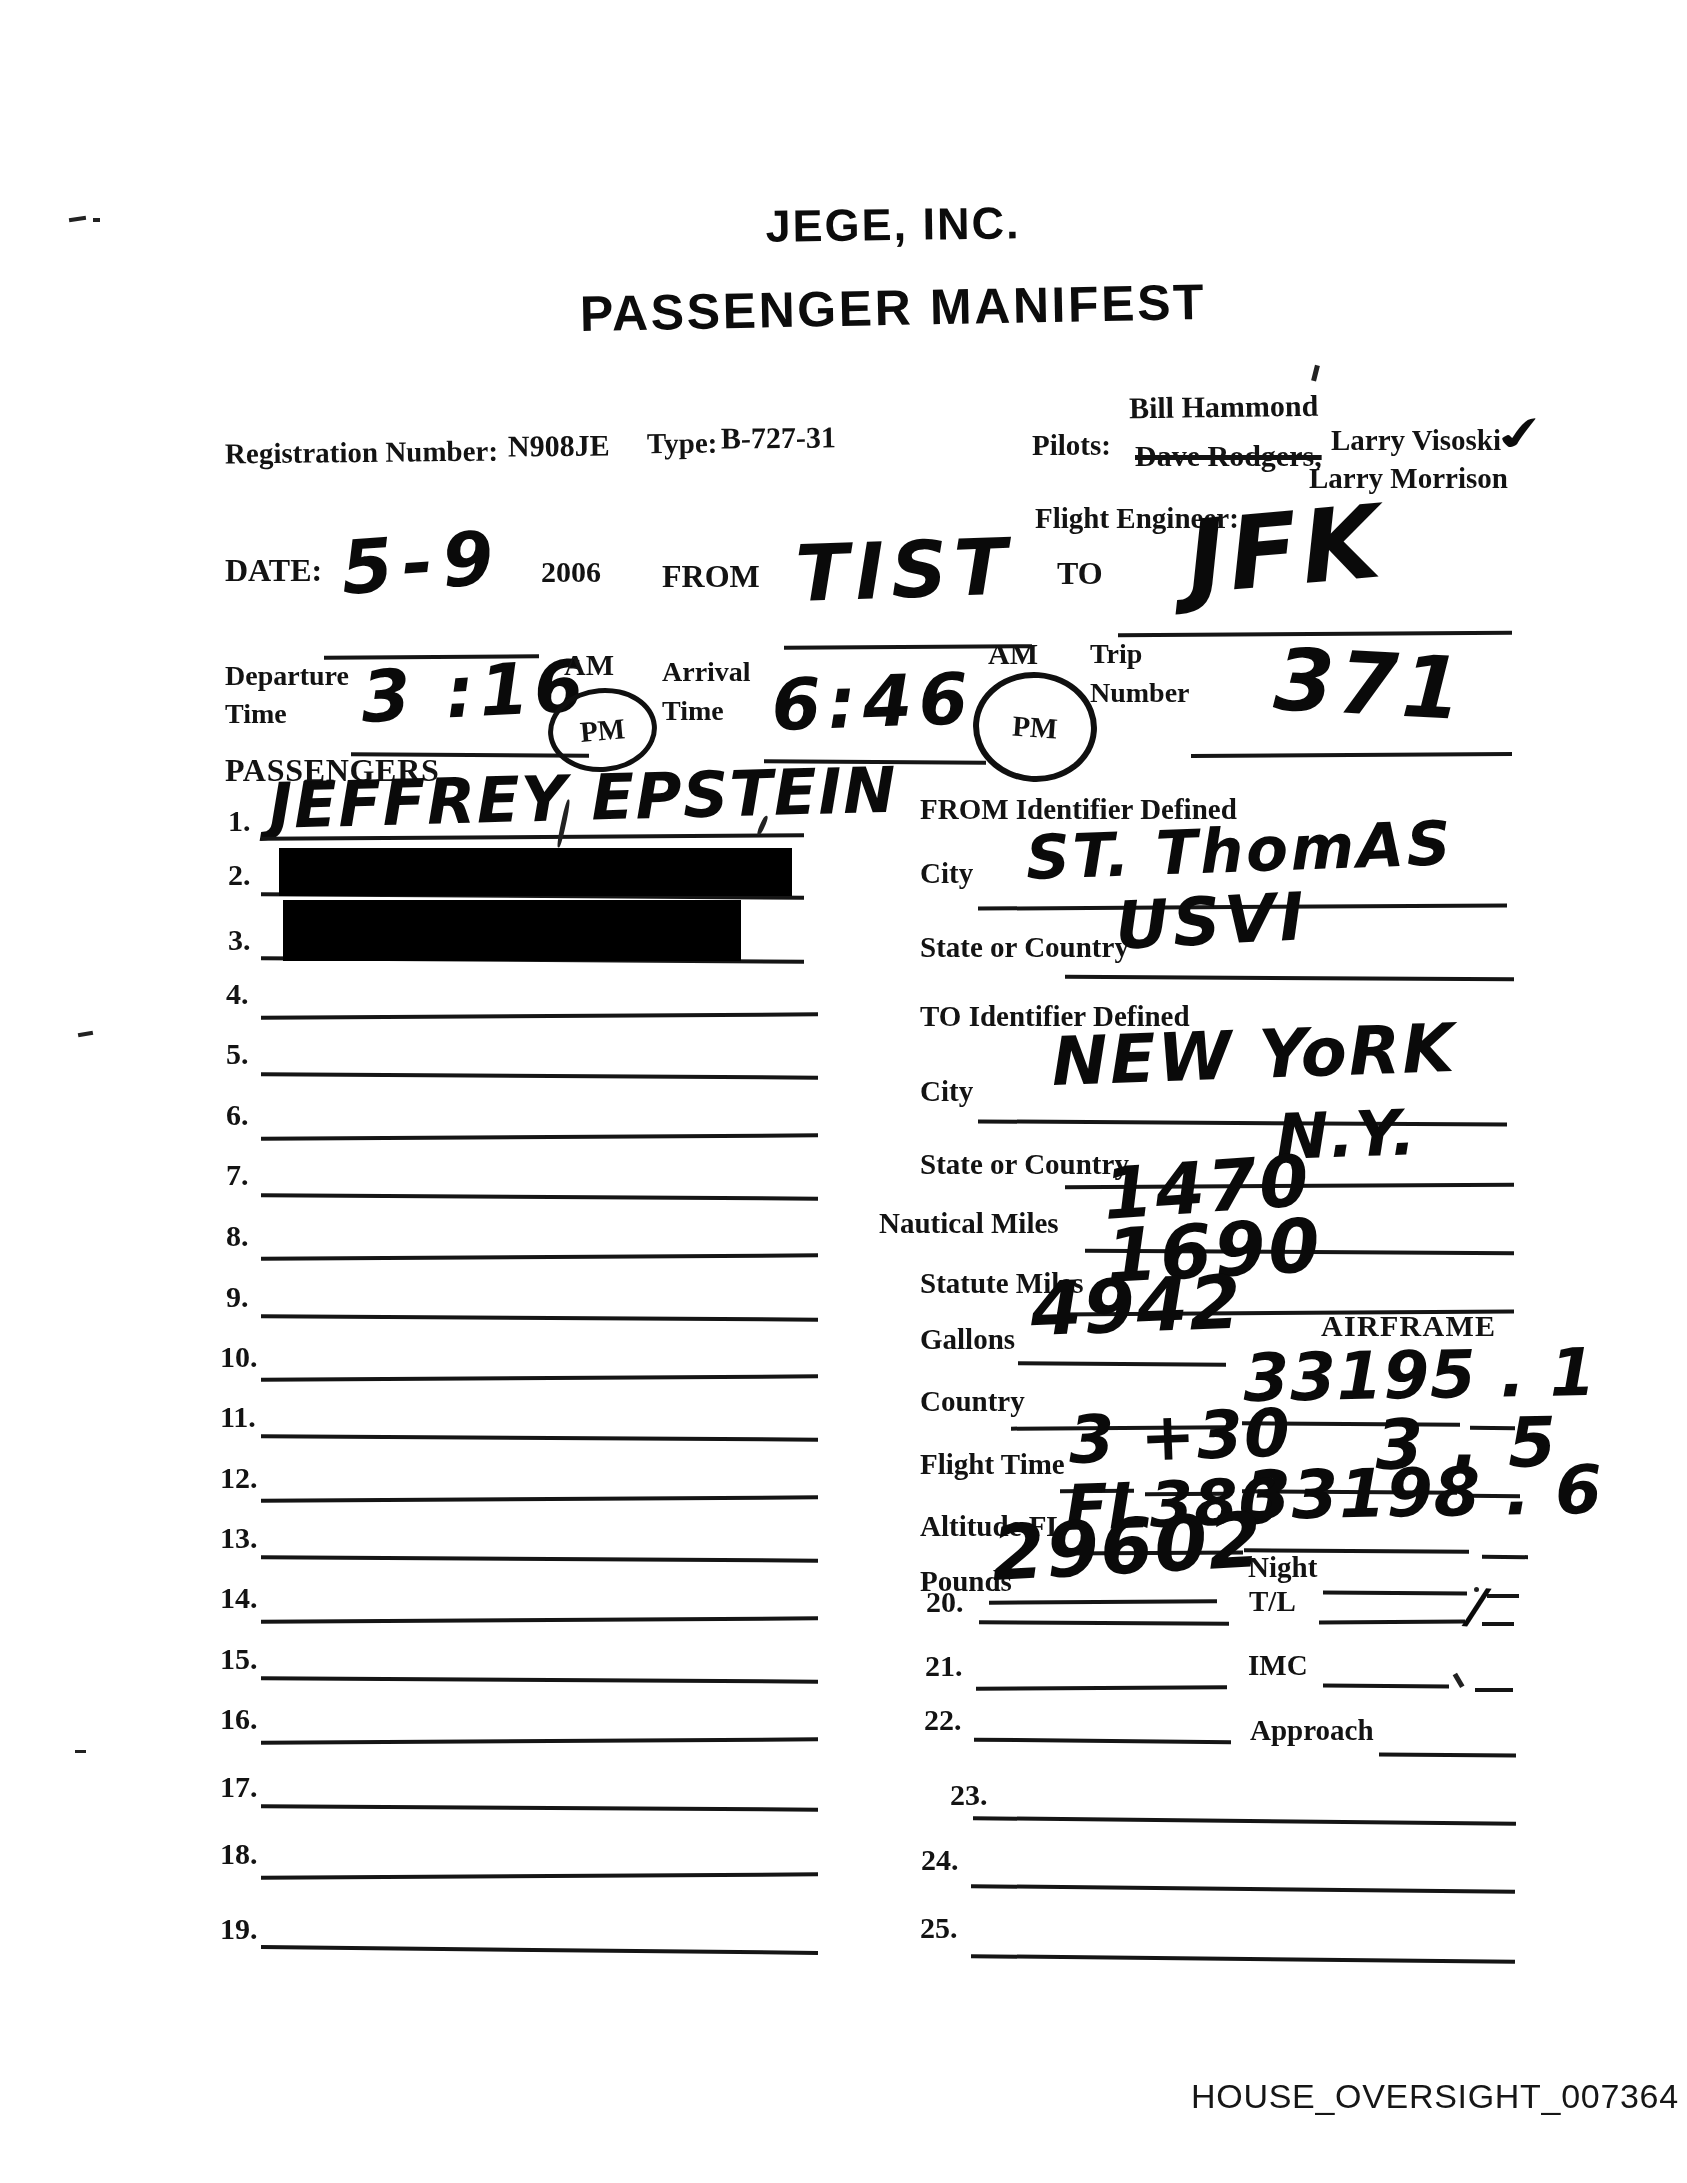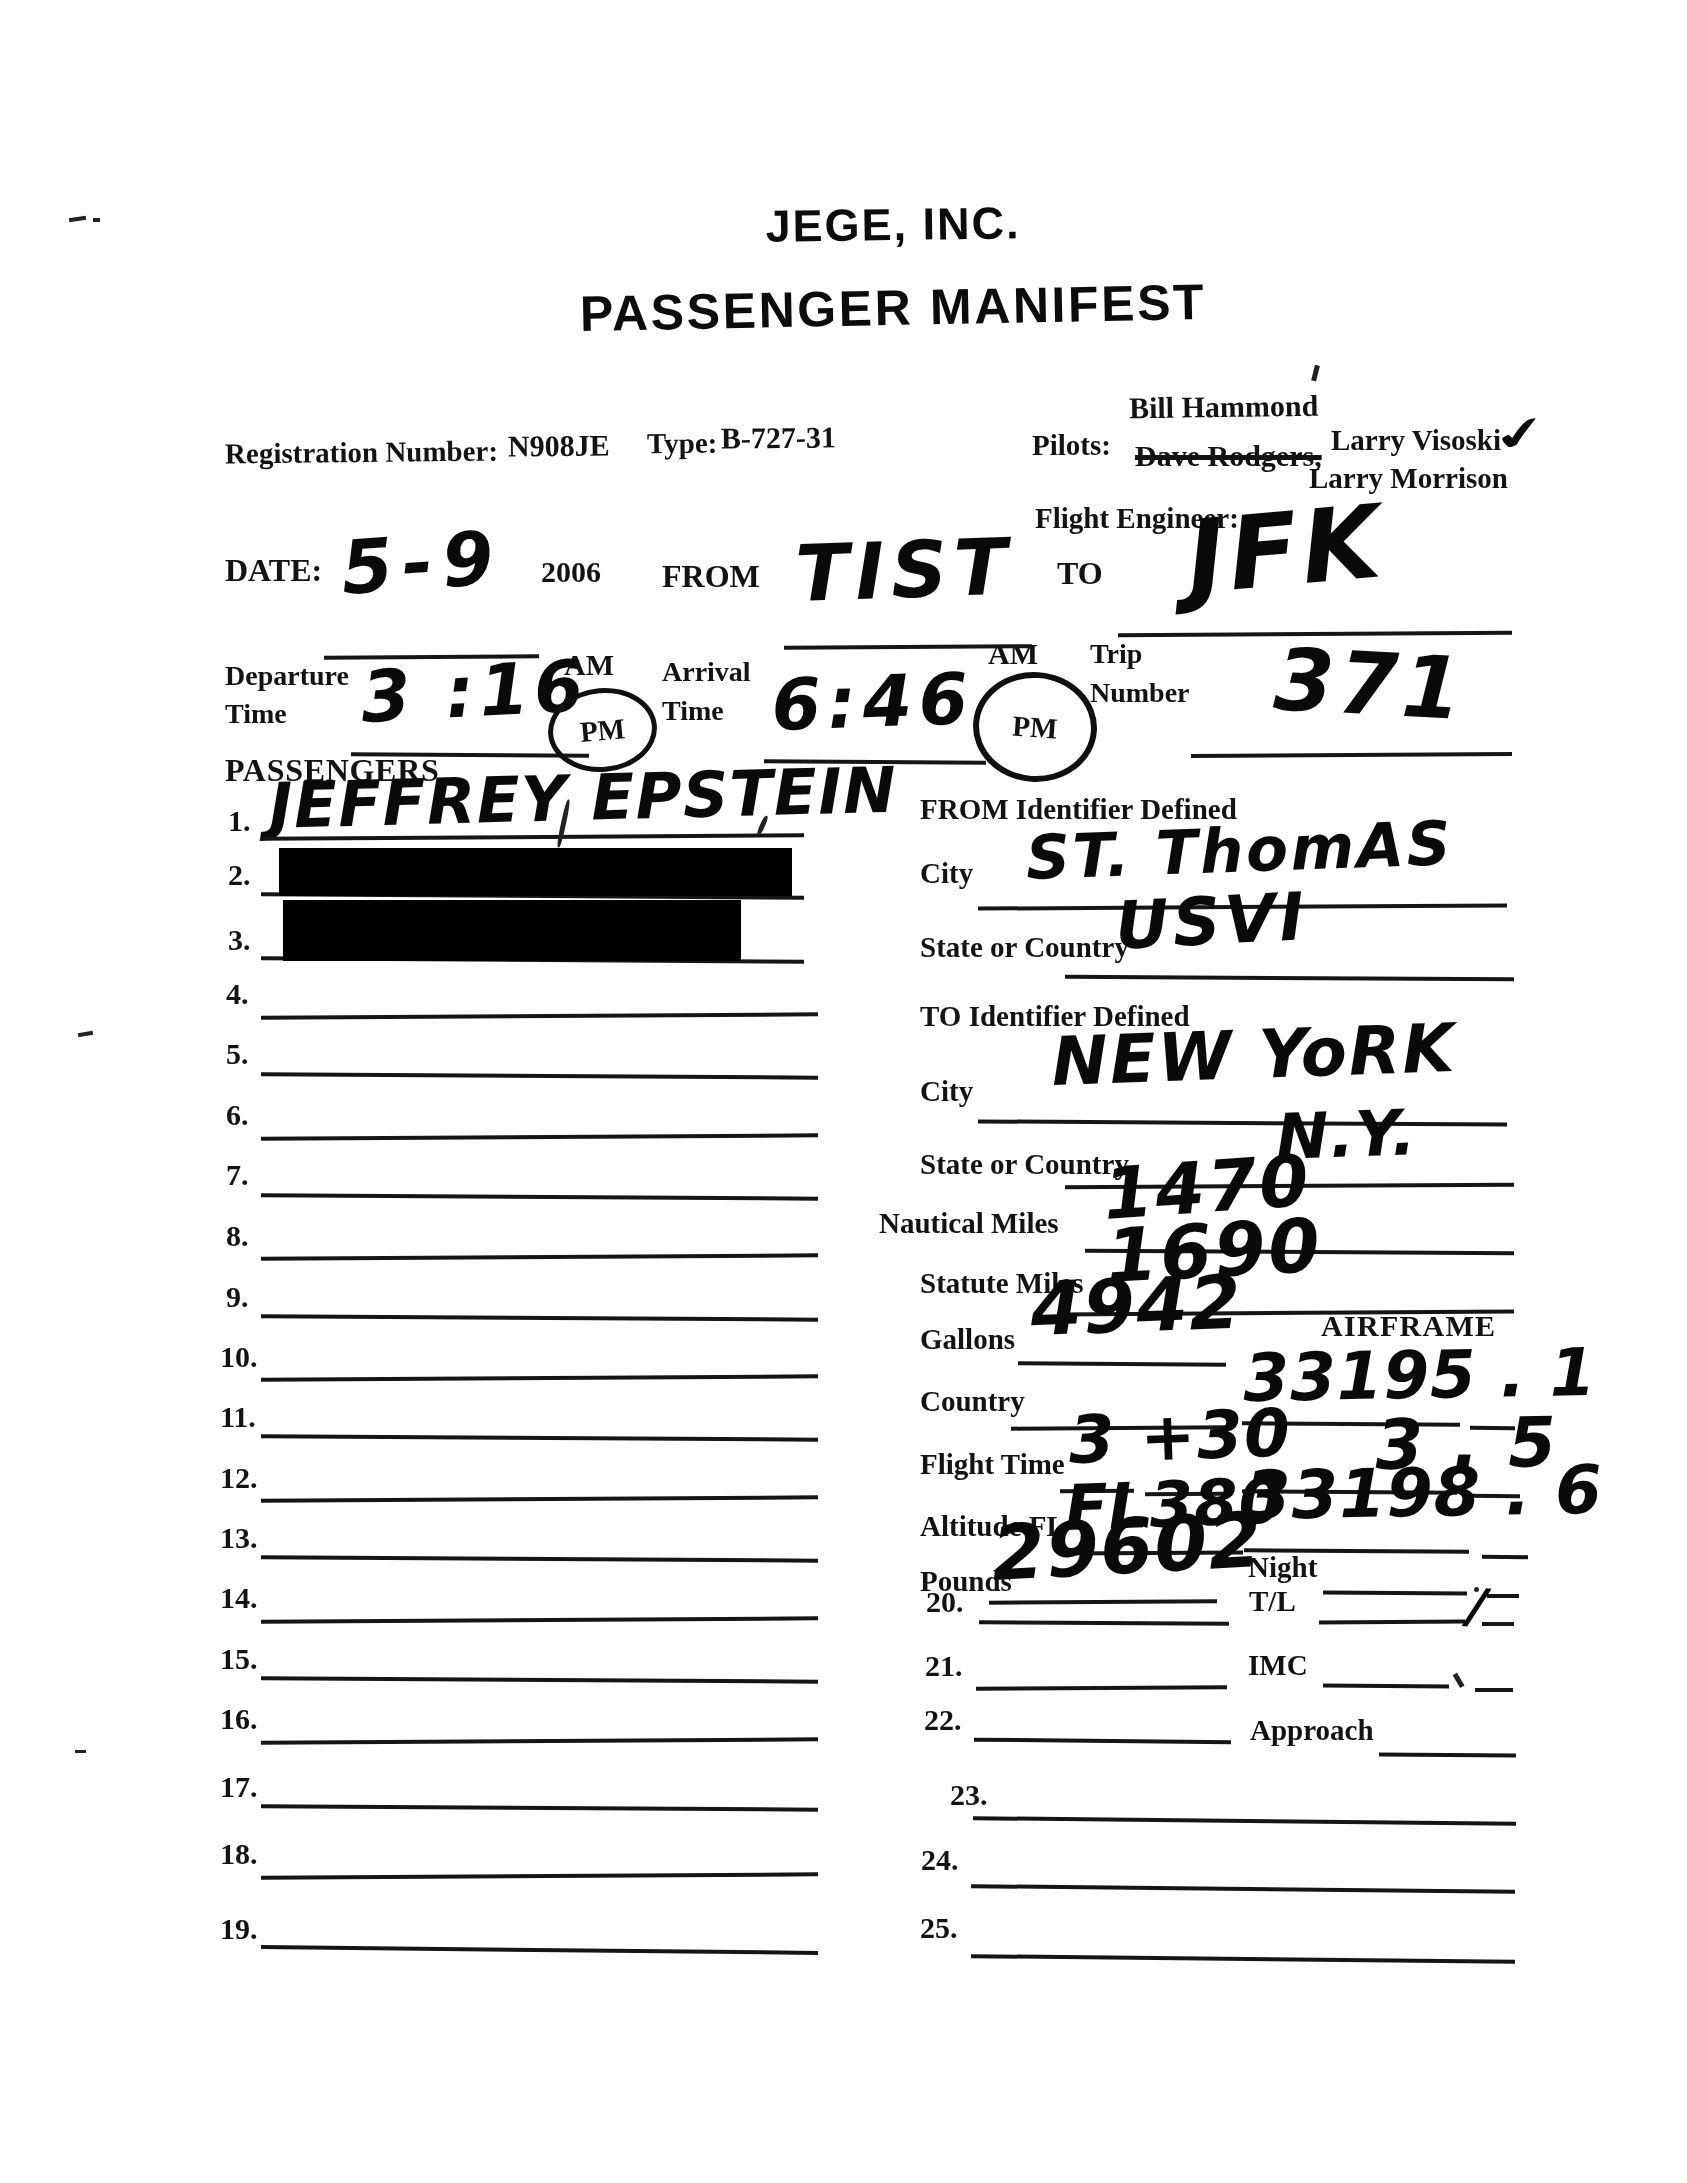--- a/index.html
+++ b/index.html
@@ -215,15 +215,16 @@
 
   <div class="abs serif" style="left:950px;top:1780px;font-size:30px;">23.</div>
   <i class="ln tC" style="left:973px;top:1819px;width:543px;"></i>
 
   <div class="abs serif" style="left:921px;top:1845px;font-size:30px;">24.</div>
   <i class="ln tC" style="left:971px;top:1887px;width:544px;"></i>
 
   <div class="abs serif" style="left:920px;top:1913px;font-size:30px;">25.</div>
   <i class="ln tC" style="left:971px;top:1957px;width:544px;"></i>
 
+  <div class="abs" style="left:1191px;top:2077px;font-family:'Liberation Sans',sans-serif;font-size:34px;color:#161616;letter-spacing:0.7px;">HOUSE_OVERSIGHT_007364</div>
 
 </div>
 
 
 </body></html>

